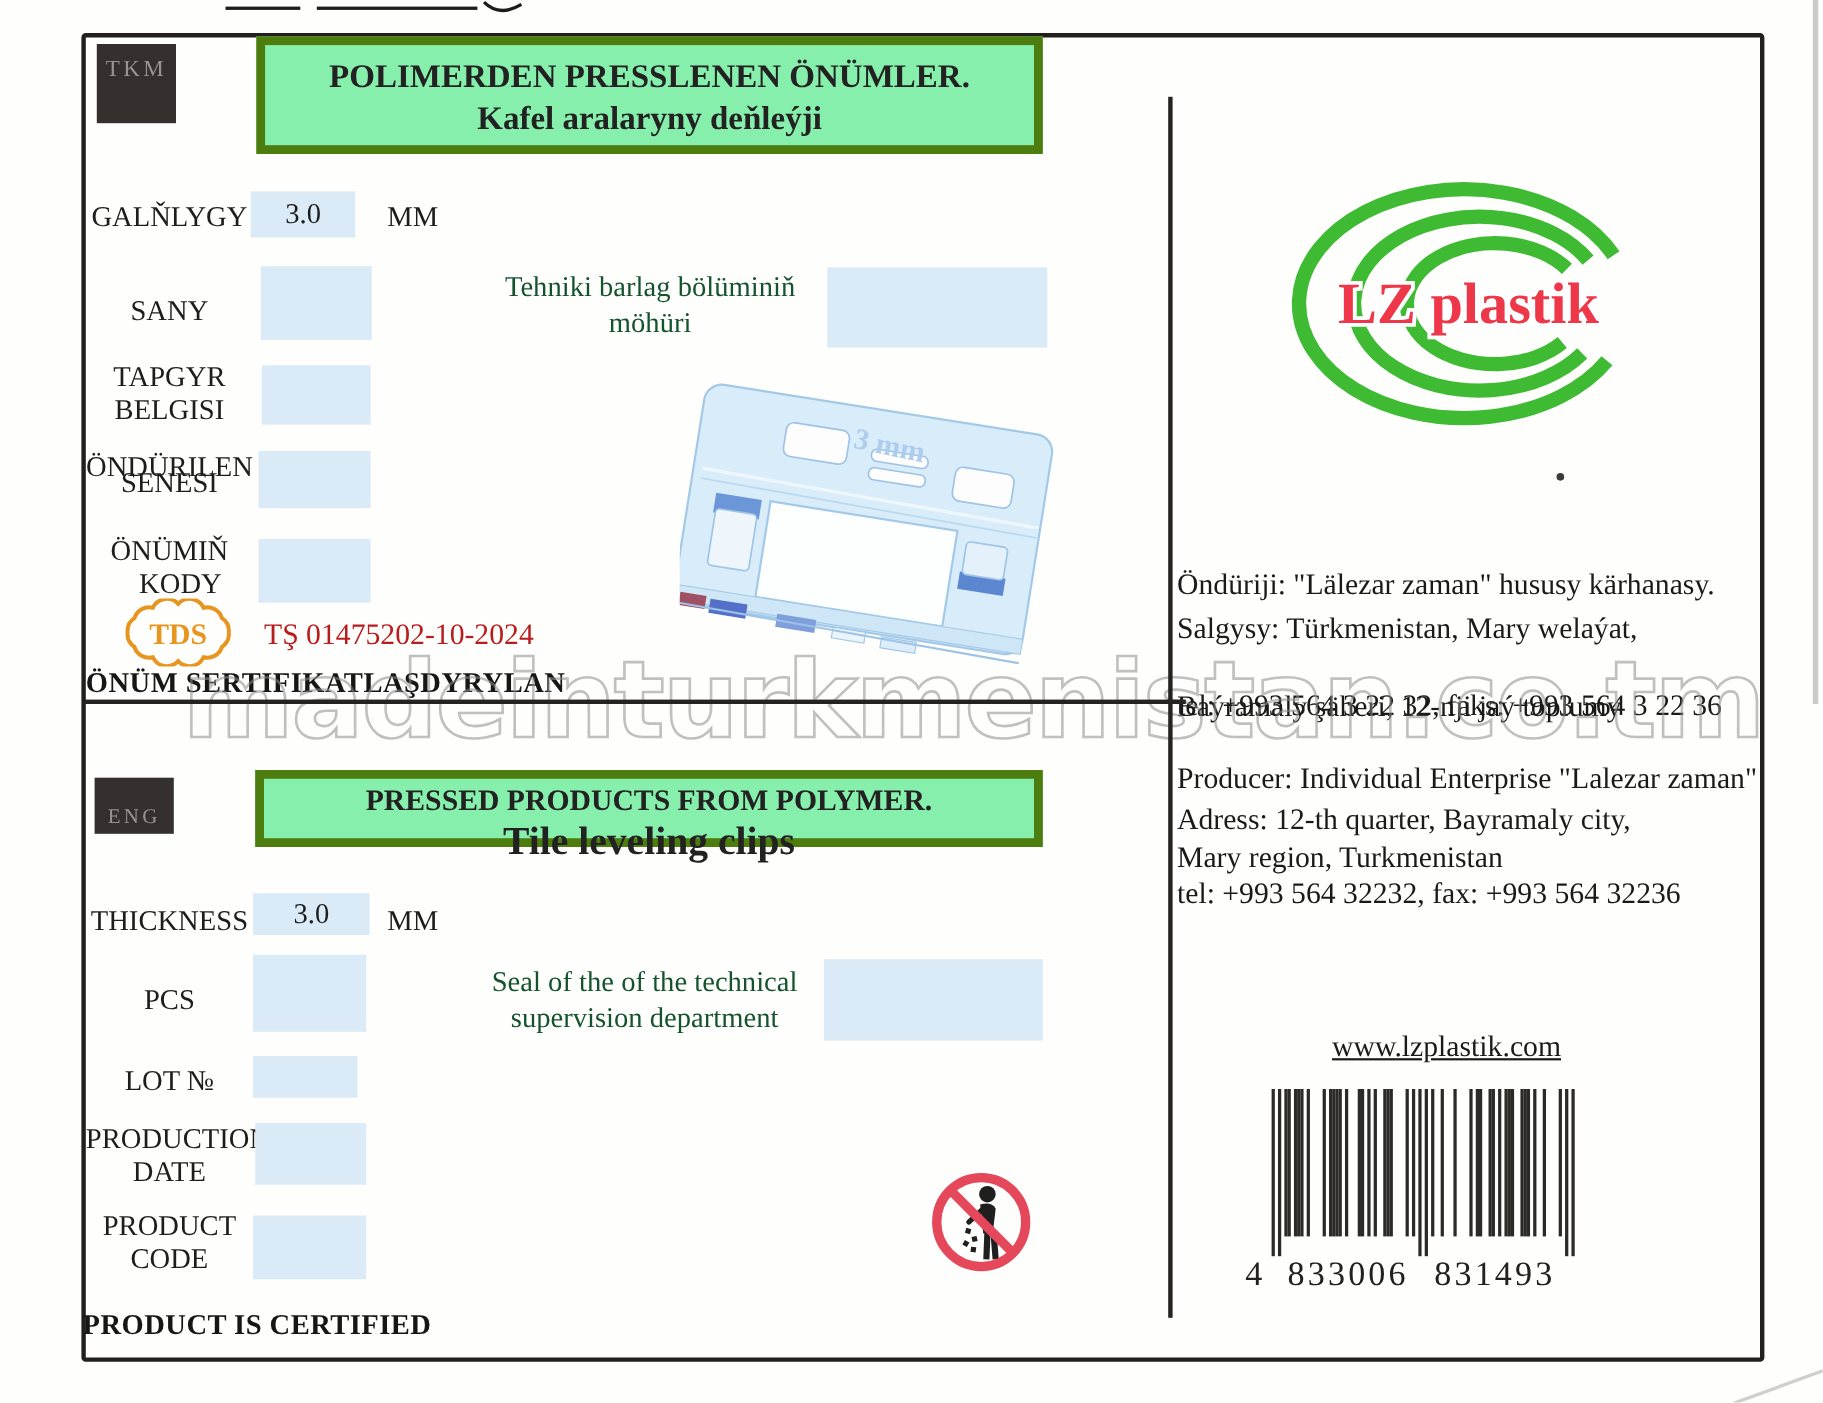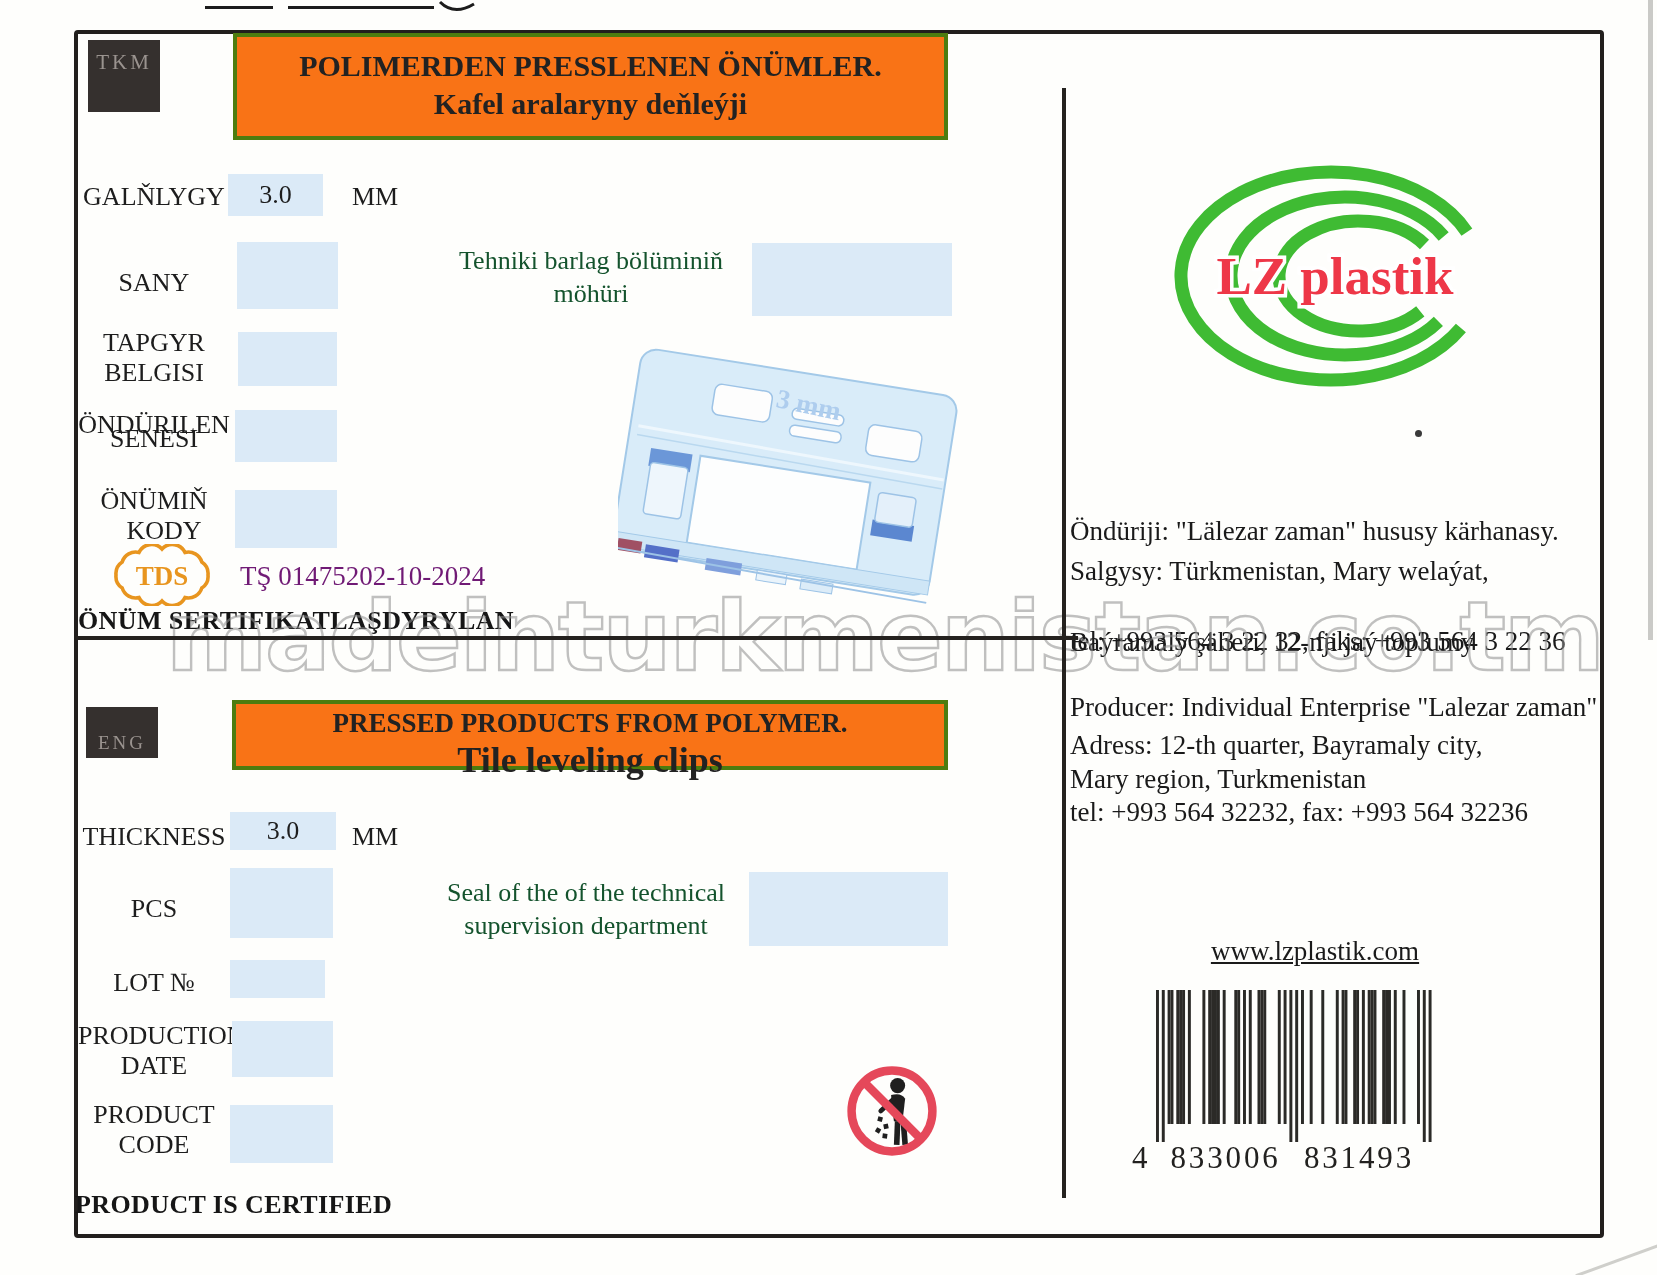--- a/index.html
+++ b/index.html
@@ -7,22 +7,22 @@
        font-family:"Liberation Serif",serif;color:#222;}
   .abs{position:absolute;}
   .sheet{position:absolute;inset:0;border-radius:23px;}
   
   .outer-border{position:absolute;left:74px;top:30px;width:1530px;height:1208px;
     border:4px solid #221f1d;border-radius:4px;box-sizing:border-box;}
   
   .lang-badge{position:absolute;background:#35302e;color:#9a938f;text-align:center;
     font-size:21px;letter-spacing:3px;font-family:"Liberation Serif",serif;}
   
-  .title-box{position:absolute;border:4px solid #4d7c0f;box-sizing:border-box;
-    text-align:center;font-weight:bold;background:#f97316;}
+  .title-box{position:absolute;border:8px solid #4d7c0f;box-sizing:border-box;
+    text-align:center;font-weight:bold;background:#86efac;}
   .title-box .t1,.title-box .t2{white-space:nowrap;}
   
   .lbl{position:absolute;left:78px;width:152px;text-align:center;font-size:26px;
     line-height:1.12;color:#1d1d1d;white-space:nowrap;}
   .field{position:absolute;background:#dbeaf7;}
   .val{font-size:26px;text-align:center;color:#1d1d1d;}
   .unit{position:absolute;font-size:26px;color:#1d1d1d;}
   .caption{position:absolute;text-align:center;font-size:26px;color:#14532d;white-space:nowrap;}
   .boldline{position:absolute;font-weight:bold;font-size:26px;color:#161616;white-space:nowrap;letter-spacing:.4px;}
   
@@ -82,21 +82,21 @@
   <div class="field" style="left:235px;top:410px;width:102px;height:52px;"></div>
 
   <div class="lbl" style="top:486px;">ÖNÜMIŇ</div>
   <div class="lbl" style="top:516px;margin-left:10px;">KODY</div>
   <div class="field" style="left:235px;top:490px;width:102px;height:58px;"></div>
 
   <svg class="abs" style="left:110px;top:544px;" width="104" height="62" viewBox="0 0 100 62">
     <path d="M96,31 A14 14 0 0 1 89.8,44 A14 14 0 0 1 73,53.5 A14 14 0 0 1 50,57 A14 14 0 0 1 27,53.5 A14 14 0 0 1 10.2,44 A14 14 0 0 1 4,31 A14 14 0 0 1 10.2,18 A14 14 0 0 1 27,8.5 A14 14 0 0 1 50,5 A14 14 0 0 1 73,8.5 A14 14 0 0 1 89.8,18 A14 14 0 0 1 96,31 Z" fill="none" stroke="#e8951f" stroke-width="3.6"></path>
     <text x="50" y="41" text-anchor="middle" font-size="27" font-weight="bold" fill="#e8951f" font-family="'DejaVu Sans',sans-serif">TDS</text>
   </svg>
-  <div class="abs" style="left:240px;top:561px;font-size:27px;color:#701a75;white-space:nowrap;">TŞ 01475202-10-2024</div>
+  <div class="abs" style="left:240px;top:561px;font-size:27px;color:#b91c1c;white-space:nowrap;">TŞ 01475202-10-2024</div>
 
   <div class="boldline" style="left:78px;top:606px;">ÖNÜM SERTIFIKATLAŞDYRYLAN</div>
 
   <div class="caption" style="left:430px;top:246px;width:322px;">Tehniki barlag bölüminiň</div>
   <div class="caption" style="left:430px;top:279px;width:322px;">möhüri</div>
   <div class="field" style="left:752px;top:243px;width:200px;height:73px;"></div>
 
   <svg class="abs" style="left:618px;top:336px;" width="368" height="278" viewBox="0 0 368 278">
     <g transform="rotate(9 40 30)">
       <rect x="22" y="14" width="320" height="202" rx="16" fill="#d9ecf9" stroke="#a3c9e8" stroke-width="2"></rect>

